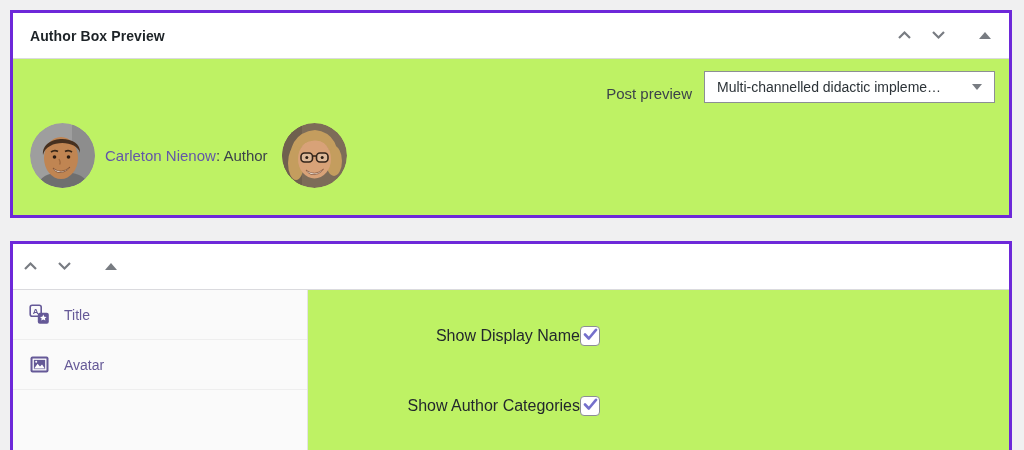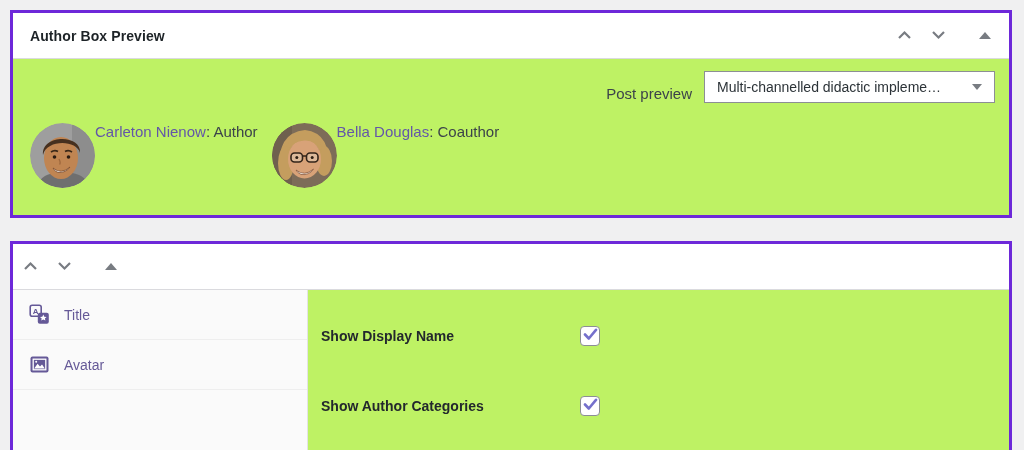--- a/index.html
+++ b/index.html
@@ -56,21 +56,21 @@
   }
   .dd-arrow {
     width:0; height:0; flex:none; margin-left:auto;
     border-left:5.5px solid transparent; border-right:5.5px solid transparent;
     border-top:6.5px solid #787c82;
   }
   .authors-row {
     position:absolute; left:17px; top:110px;
     display:flex; align-items:center; gap:14px;
   }
-  .author-entry { display:flex; align-items:flex-start; }
+  .author-entry { display:flex; align-items:center; gap:10px; }
   .avatar { width:65px; height:65px; border-radius:50%; overflow:hidden; flex:none; }
   .avatar svg { display:block; }
   .author-text { font-size:15px; }
   .author-link { color:#6356a8; text-decoration:none; cursor:pointer; }
   .author-role { color:#3c434a; }
   
   .editor-sidebar {
     position:absolute; left:0; top:46px; bottom:0; width:295px;
     background:#fafafa; border-right:1px solid #e3e3e3;
   }
@@ -81,21 +81,21 @@
   .sidebar-item .si-label { font-size:14px; color:#655997; }
   .sidebar-item.active { background:#ececec; }
   .sidebar-item.active .si-label { color:#50575e; }
   .si-icon { width:22px; height:21px; flex:none; display:flex; align-items:center; justify-content:center; }
   .field-row {
     position:absolute; left:308px; height:30px;
     display:flex; align-items:center;
   }
   #field-row-0 { top:77px; }
   #field-row-1 { top:147px; }
-  .field-label { font-size:14px; font-weight:700; color:#23282d; width:259px; }
+  .field-label { font-size:16px; font-weight:400; color:#23282d; width:259px;text-align:right; }
   .checkbox {
     width:20px; height:20px; background:#fff;
     border:1px solid #8c8f94; border-radius:4px;
     display:flex; align-items:center; justify-content:center; cursor:pointer;
   }
   .checkbox .check { display:none; }
   .checkbox.checked .check { display:block; }
 </style>
 </head>
 <body>
@@ -176,21 +176,20 @@
             <path d="M15 29 Q15 12 32.5 11 Q50 12 50 29 Q44 17 32.5 17.5 Q20 18 15 29 Z" fill="#c49d5e"></path>
             <rect x="19" y="30" width="11.5" height="9" rx="3.5" fill="#e9e4da" fill-opacity="0.35" stroke="#33241a" stroke-width="1.6"></rect>
             <rect x="34.5" y="30" width="11.5" height="9" rx="3.5" fill="#e9e4da" fill-opacity="0.35" stroke="#33241a" stroke-width="1.6"></rect>
             <path d="M30.5 33 h4" stroke="#33241a" stroke-width="1.4"></path>
             <circle cx="24.8" cy="34.4" r="1.5" fill="#2a1c12"></circle>
             <circle cx="40.2" cy="34.4" r="1.5" fill="#2a1c12"></circle>
             <path d="M24 47 Q32.5 54 41.5 46 Q37.5 52.5 29 51.5 Q25.5 50 24 47 Z" fill="#f7f3ec" stroke="#8a5a40" stroke-width="0.8"></path>
           </g>
         </svg>
       </span>
-      <span class="author-text"><a class="author-link">Bella Douglas</a><span class="author-role">: Coauthor</span></span>
     </div>
   </div>
 </div>
 
 <div class="postbox" id="editor-box">
   <div class="postbox-header">
     <div class="handle-actions">
       <button class="order-btn">
         <span>
           <svg width="15" height="10" viewBox="0 0 15 10">

